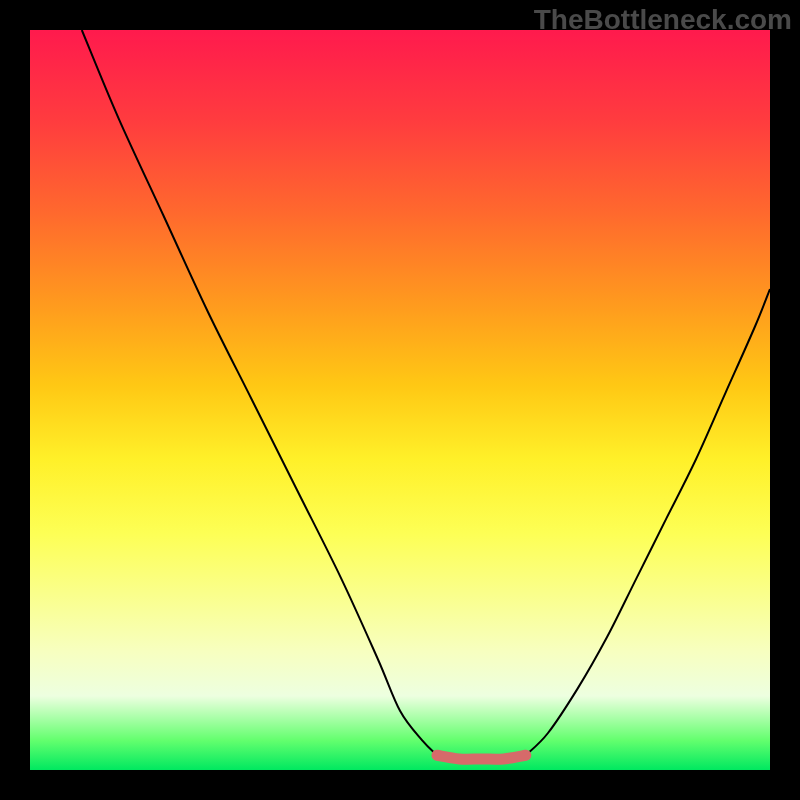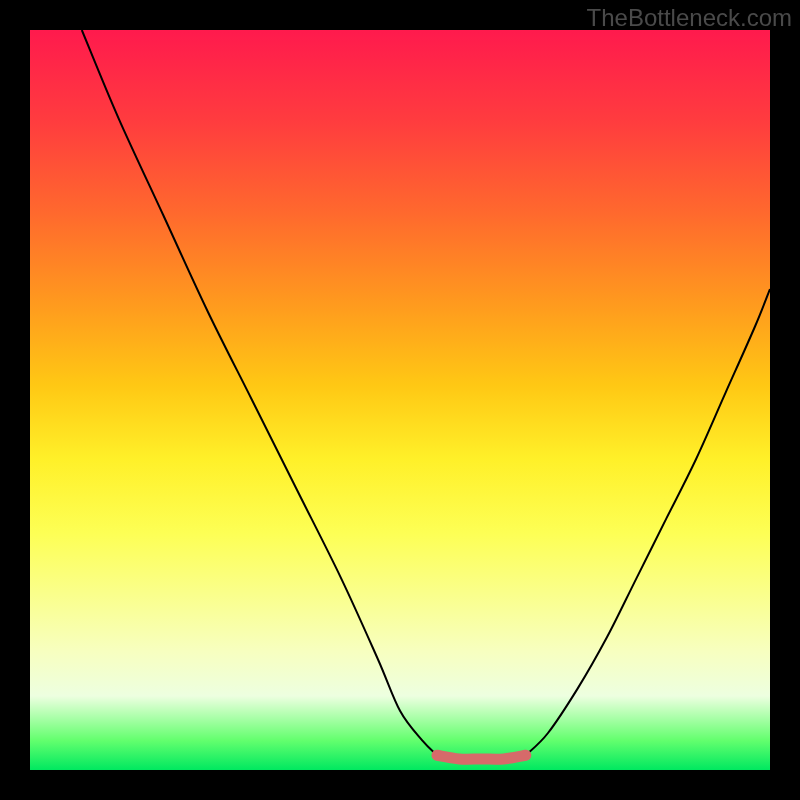--- a/index.html
+++ b/index.html
@@ -11,21 +11,21 @@
           #ff6a2d 25%,
           #ff9a1e 37%,
           #ffc814 48%,
           #fff029 58%,
           #fdff55 68%,
           #faff8a 76%,
           #f7ffc0 84%,
           #edffe0 90%,
           #63ff6e 96%,
           #00e860 100%);} 
-  .credit{position:absolute;right:8px;top:4px;color:#4a4a4a;font-family:Arial,Helvetica,sans-serif;font-size:24px;font-weight:400;}
+  .credit{position:absolute;right:8px;top:4px;color:#4a4a4a;font-family:Arial,Helvetica,sans-serif;font-size:28px;font-weight:700;}
   svg.curves{position:absolute;left:30px;top:30px;width:740px;height:740px;}
   .curve{fill:none;stroke:#000;stroke-width:2;}
   .floor{fill:none;stroke:#d66a6a;stroke-width:11;stroke-linecap:round;}
 </style>
 </head>
 <body>
 
 <div class="frame">
   <div class="plot"></div>
   <div class="credit">TheBottleneck.com</div>

